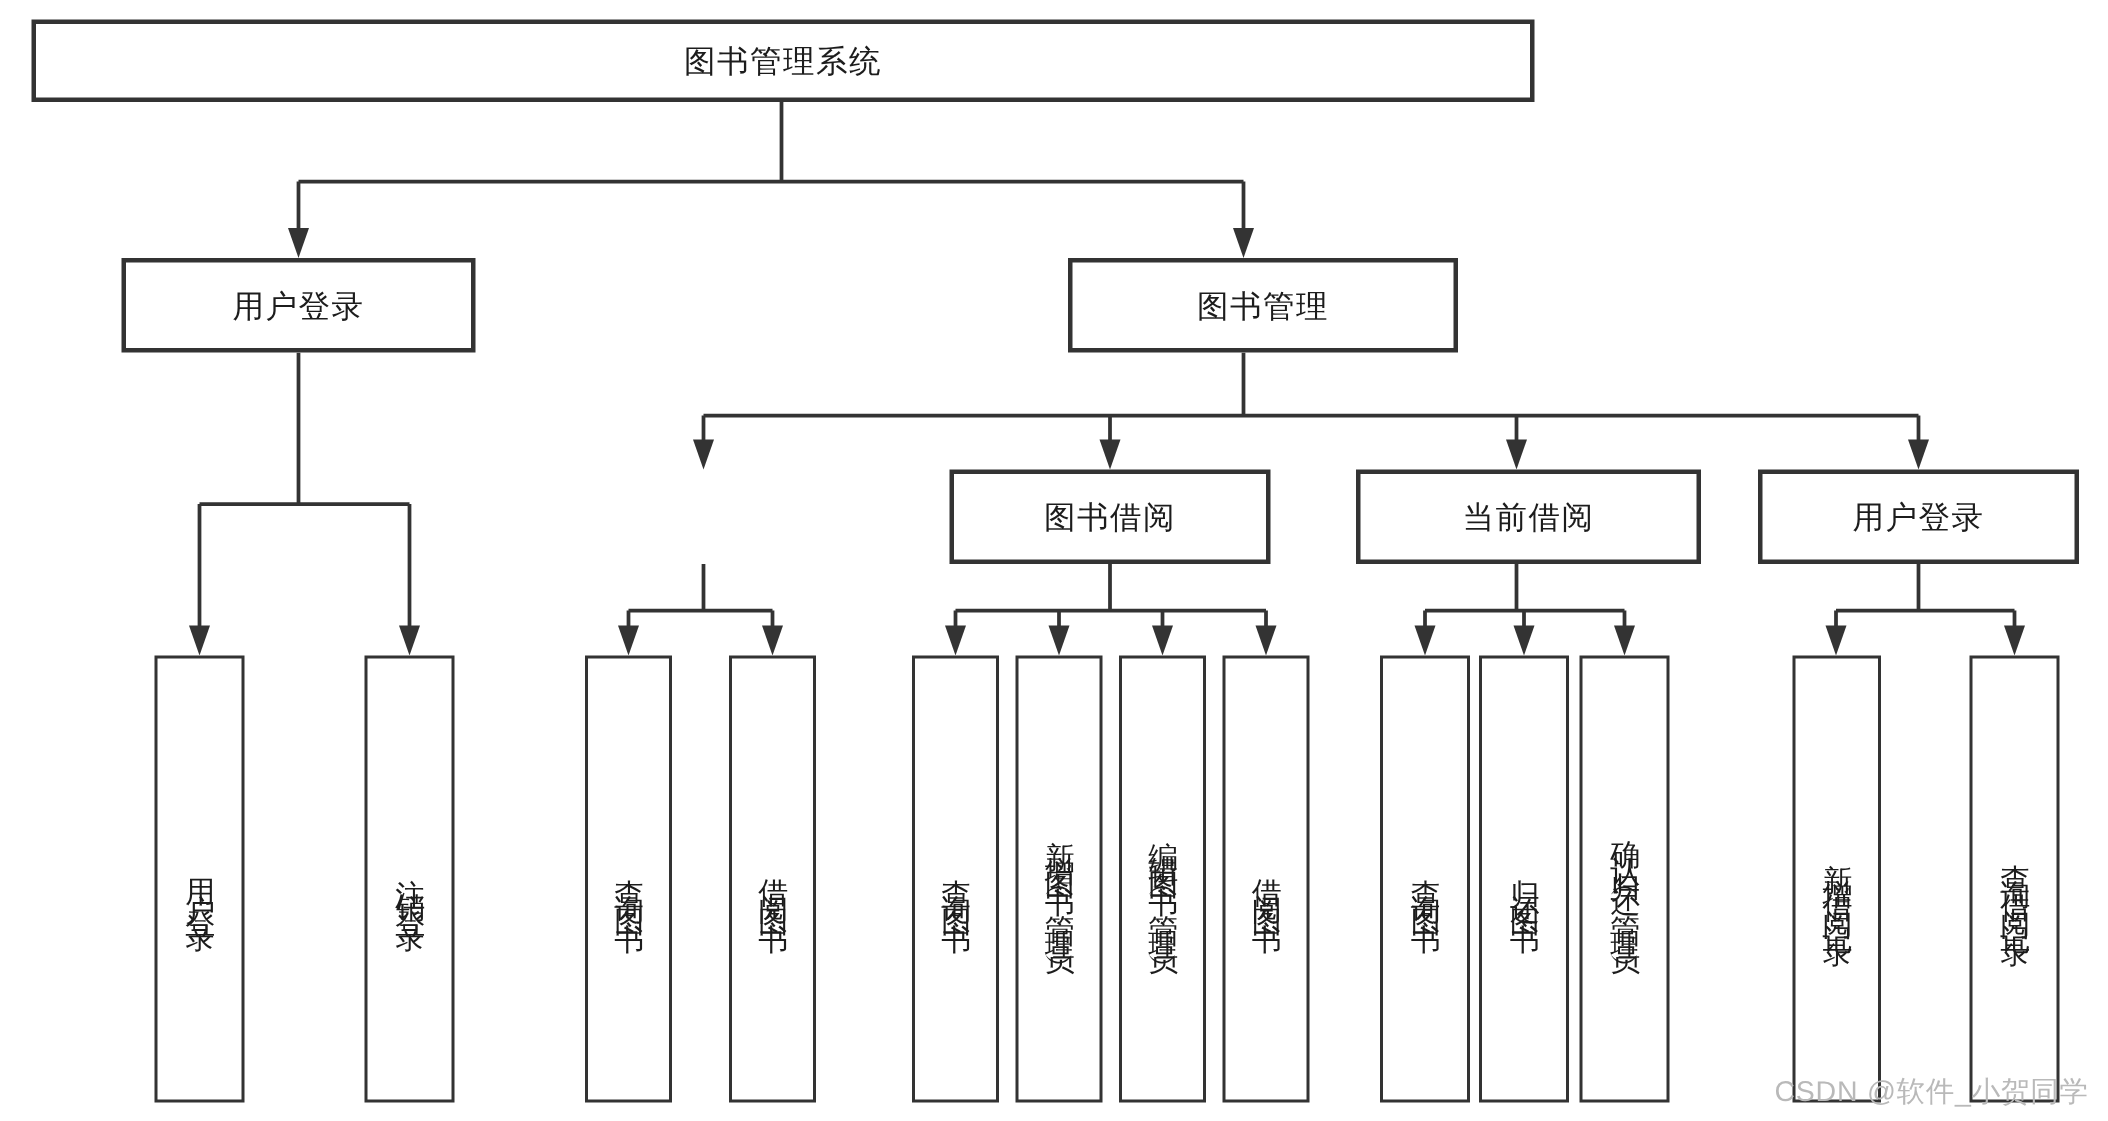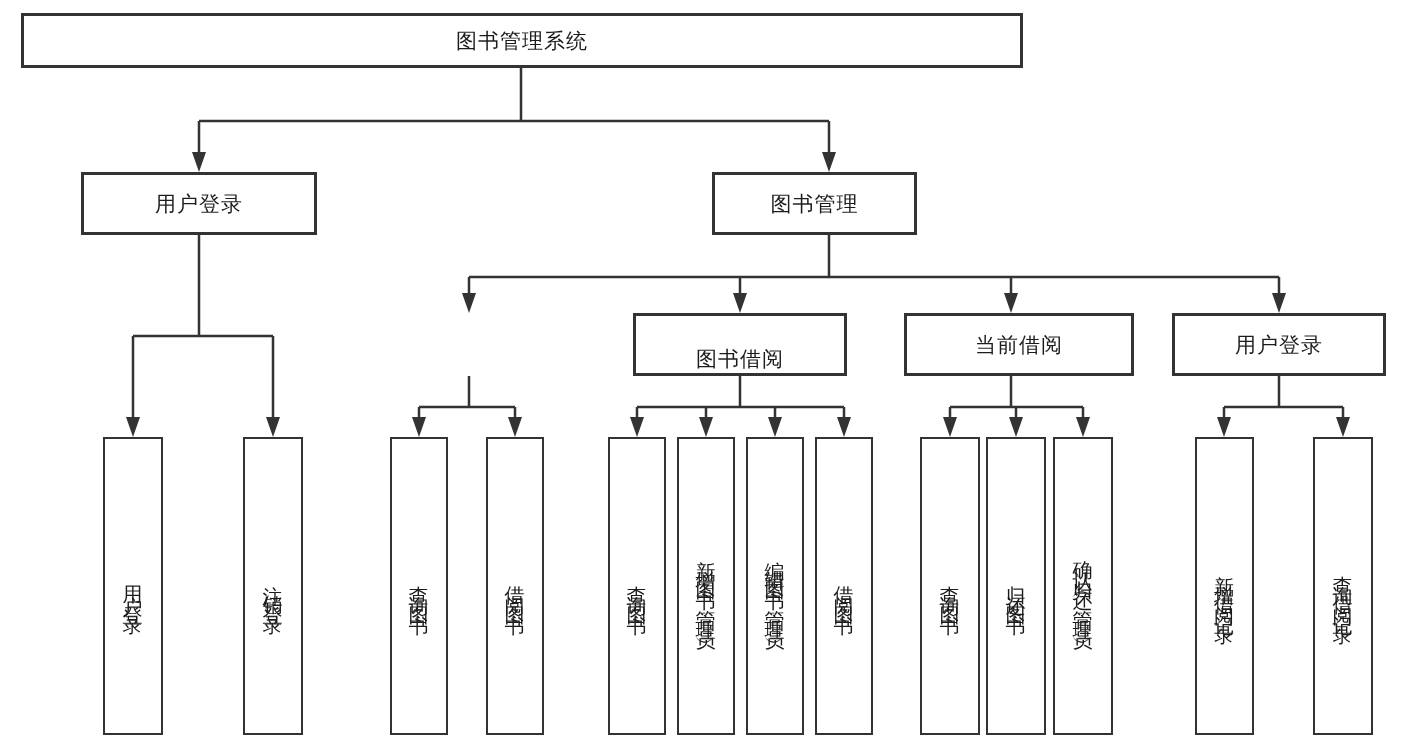--- a/index.html
+++ b/index.html
@@ -49,24 +49,24 @@
   }
   .node.leaf .vtext {
     writing-mode: vertical-rl;
     text-orientation: mixed;
     letter-spacing: 10px;
     line-height: 1;
     padding-top: 8px;
   }
   
   .n-l2a { left: 81px;  top: 172px; width: 236px; }
-  .n-l2b { left: 712px; top: 172px; width: 205px; }
+  .n-l2b { left: 712px; top: 172px; width: 260px; }
   
   .n-l3a { left: 362px;  top: 313px; width: 216px; }
-  .n-l3b { left: 633px;  top: 313px; width: 214px; align-items: flex-end; }
+  .n-l3b { left: 633px;  top: 313px; width: 214px; }
   .n-l3c { left: 904px;  top: 313px; width: 230px; }
   .n-l3d { left: 1172px; top: 313px; width: 214px; }
   
   .n-f1  { left: 103px;  width: 60px; }
   .n-f2  { left: 243px;  width: 60px; }
   .n-f3  { left: 390px;  width: 58px; }
   .n-f4  { left: 486px;  width: 58px; }
   .n-f5  { left: 608px;  width: 58px; }
   .n-f6  { left: 677px;  width: 58px; }
   .n-f7  { left: 746px;  width: 58px; }
@@ -192,14 +192,15 @@
     <span class="vtext">确认归还（管理员）</span>
   </div>
 
   <div class="node leaf n-f12">
     <span class="vtext">新增借阅记录</span>
   </div>
   <div class="node leaf n-f13">
     <span class="vtext">查询借阅记录</span>
   </div>
 
+  <div class="watermark">CSDN @软件_小贺同学</div>
 
 </div>
 
 </body></html>

